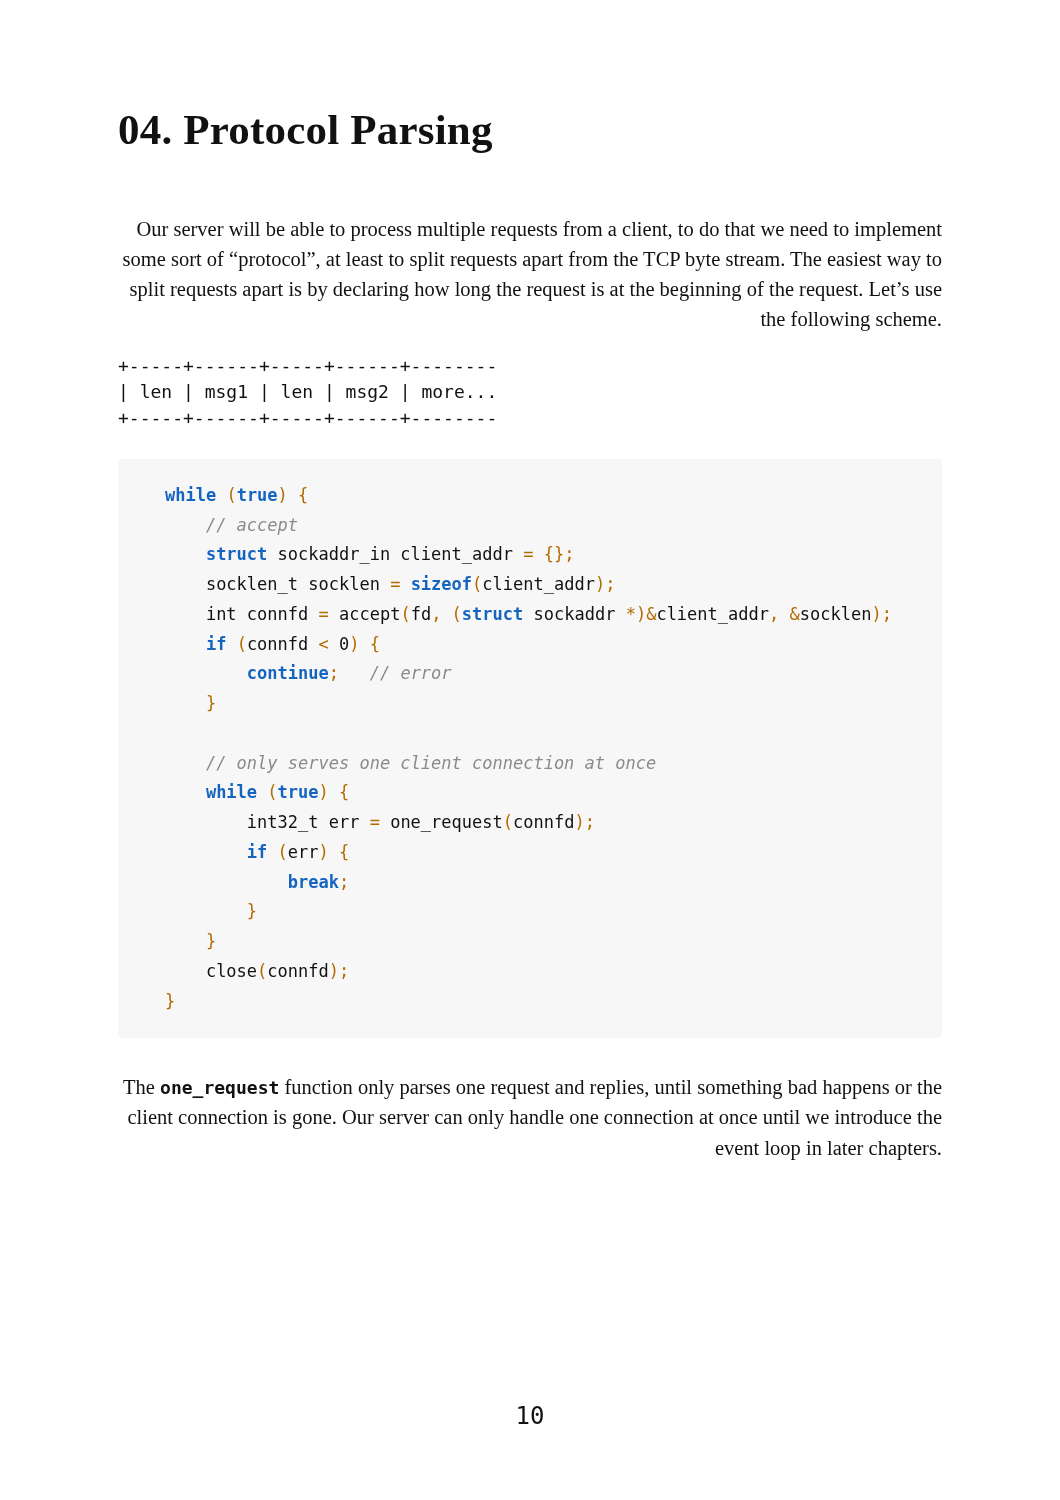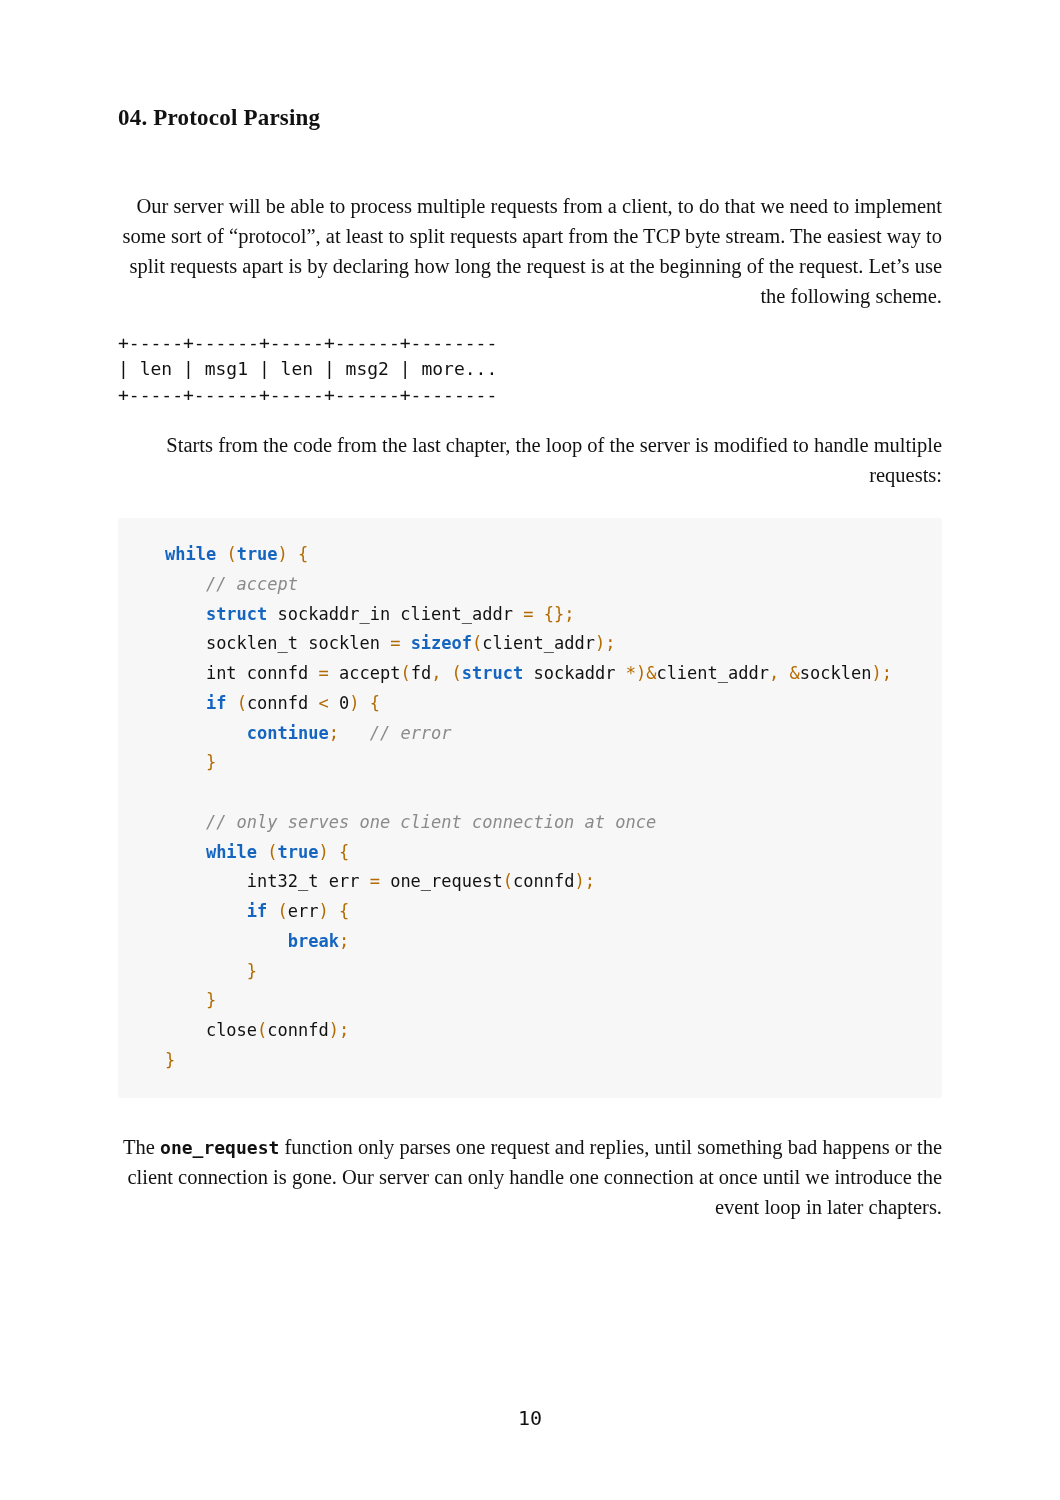--- a/index.html
+++ b/index.html
@@ -15,21 +15,21 @@
     color: #111;
     position: relative;
   }
   .page {
     box-sizing: border-box;
     padding: 105px 118px 0 118px;
     position: relative;
     height: 100%;
   }
   h1.title {
-    font-size: 23px;
+    font-size: 43px;
     font-weight: 700;
     margin: 0 0 60px 0;
     letter-spacing: 0.2px;
   }
   p.body {
     font-size: 20.5px;
     line-height: 1.47;
     margin: 0 0 18px 0;
     text-align: right;
   }
@@ -63,38 +63,37 @@
     font-size: 18px;
     font-weight: 700;
   }
   .page-number {
     position: absolute;
     bottom: 70px;
     left: 0;
     right: 0;
     text-align: center;
     font-family: "Menlo", "DejaVu Sans Mono", "Consolas", monospace;
-    font-size: 20px;
+    font-size: 24px;
   }
 </style>
 </head>
 <body>
 
 <div class="page">
 
   <h1 class="title">04. Protocol Parsing</h1>
 
   <p class="body">Our server will be able to process multiple requests from a client, to do that we need to implement some sort of “protocol”, at least to split requests apart from the TCP byte stream. The easiest way to split requests apart is by declaring how long the request is at the beginning of the request. Let’s use the following scheme.</p>
 
   <pre class="mono-diagram">+-----+------+-----+------+--------
 | len | msg1 | len | msg2 | more...
 +-----+------+-----+------+--------</pre>
 
 
-  <p class="body">Starts from the code from the last chapter, the loop of the server is modified to handle multiple requests:</p>
 
   <div class="code-block">
 <pre>    <span class="tok-kw">while</span> <span class="tok-op">(</span><span class="tok-kw">true</span><span class="tok-op">)</span> <span class="tok-op">{</span>
         <span class="tok-cmt">// accept</span>
         <span class="tok-kw">struct</span><span class="tok-plain"> sockaddr_in client_addr </span><span class="tok-op">=</span><span class="tok-op"> {</span><span class="tok-op">}</span><span class="tok-op">;</span>
         <span class="tok-plain">socklen_t socklen </span><span class="tok-op">=</span> <span class="tok-kw">sizeof</span><span class="tok-op">(</span><span class="tok-plain">client_addr</span><span class="tok-op">)</span><span class="tok-op">;</span>
         <span class="tok-plain">int connfd </span><span class="tok-op">=</span><span class="tok-plain"> accept</span><span class="tok-op">(</span><span class="tok-plain">fd</span><span class="tok-op">, </span><span class="tok-op">(</span><span class="tok-kw">struct</span><span class="tok-plain"> sockaddr </span><span class="tok-op">*</span><span class="tok-op">)</span><span class="tok-op">&amp;</span><span class="tok-plain">client_addr</span><span class="tok-op">, </span><span class="tok-op">&amp;</span><span class="tok-plain">socklen</span><span class="tok-op">)</span><span class="tok-op">;</span>
         <span class="tok-kw">if</span> <span class="tok-op">(</span><span class="tok-plain">connfd </span><span class="tok-op">&lt;</span><span class="tok-plain"> 0</span><span class="tok-op">)</span> <span class="tok-op">{</span>
             <span class="tok-kw">continue</span><span class="tok-op">;</span>   <span class="tok-cmt">// error</span>
         <span class="tok-op">}</span>

